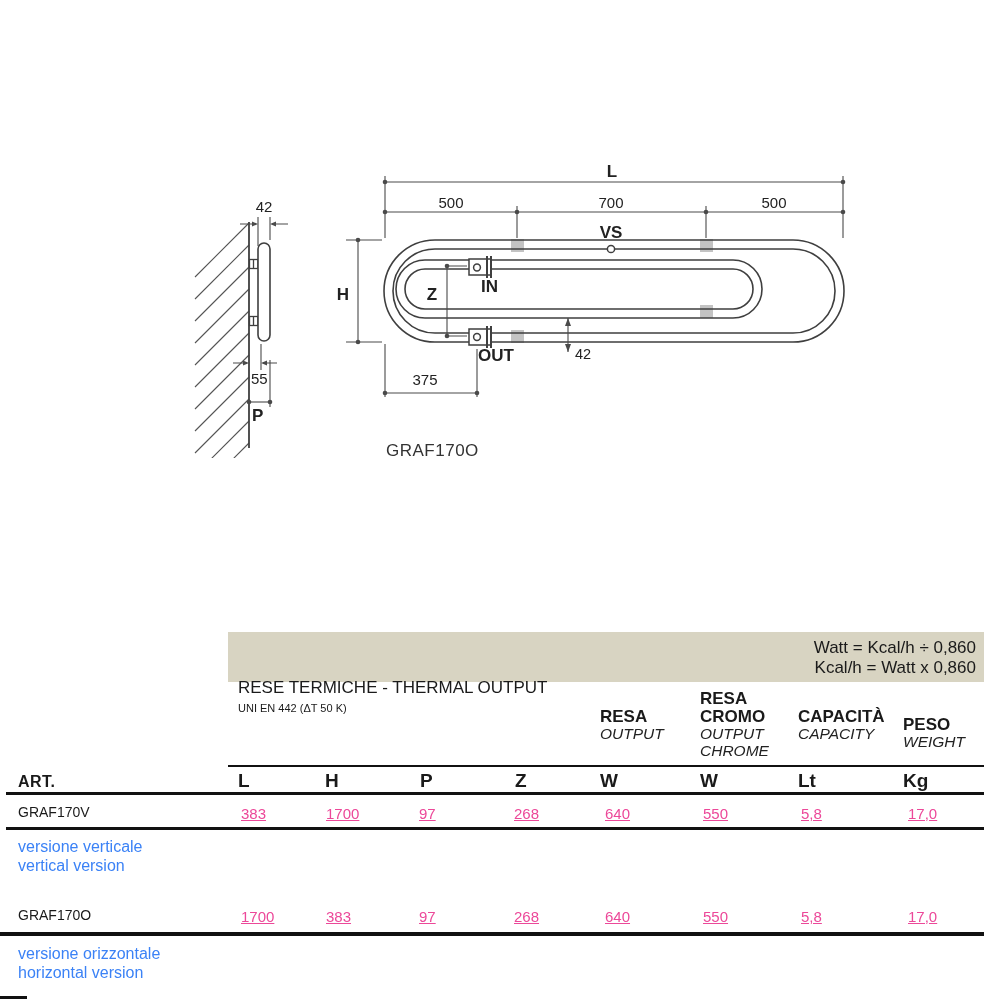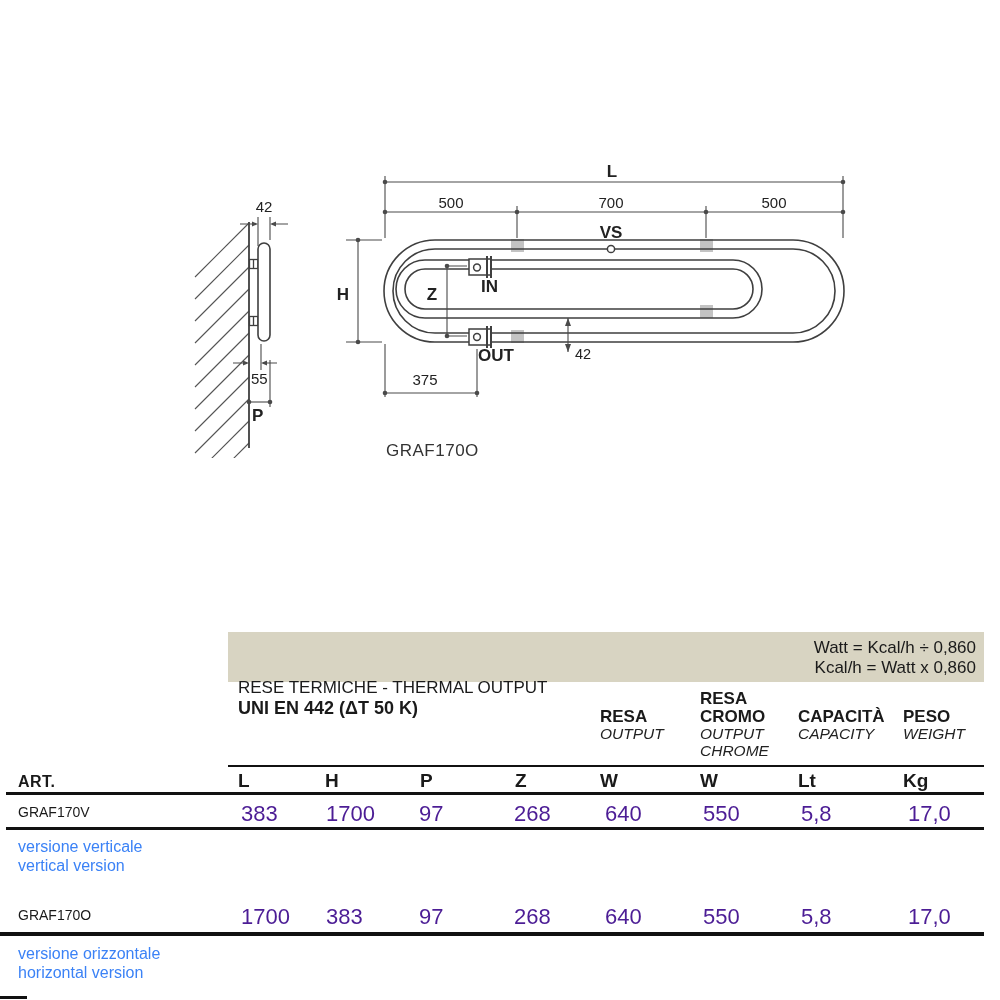--- a/index.html
+++ b/index.html
@@ -6,28 +6,28 @@
   #page{position:relative;width:1000px;height:1000px;background:#ffffff;overflow:hidden;
         font-family:"Liberation Sans",sans-serif;color:#1a1a1a;}
   svg text{font-family:"Liberation Sans",sans-serif;fill:#222;}
   .num{font-size:15px;}
   .num-s{font-size:14.5px;}
   .lbl-b{font-size:17px;font-weight:bold;}
   .caption{font-size:17px;letter-spacing:.5px;fill:#333;}
   .abs{position:absolute;}
   .band{background:#d8d4c2;}
   .band-title{font-size:17px;line-height:20px;}
-  .band-sub{font-size:18px;font-weight:bold;line-height:20px;}
+  .band-sub{font-size:11px;font-weight:normal;line-height:20px;}
   .band-formula{font-size:17px;line-height:20px;text-align:right;}
   .grp-b{display:block;font-size:17px;font-weight:bold;line-height:18px;}
   .grp-i{display:block;font-size:15.5px;font-style:italic;line-height:16.5px;color:#222;}
   .unit{font-size:19px;font-weight:bold;line-height:20px;}
   .artlbl{font-size:16px;font-weight:bold;letter-spacing:.5px;line-height:18px;}
   .artname{font-size:14px;font-weight:normal;line-height:21px;}
-  .val{font-size:22px;line-height:21px;color:#4c1d95;}
+  .val{font-size:15px;line-height:21px;color:#ec4899;text-decoration:underline;}
   .note{font-size:16px;line-height:19px;color:#3b82f6;}
   .rule{background:#111;}
 </style>
 </head>
 <body>
 
 <div id="page">
 
   <svg class="abs" style="left:0;top:0" width="1000" height="470" viewBox="0 0 1000 470">
     <defs>
@@ -168,21 +168,21 @@
   </div>
   <div class="abs" style="left:700px;top:690px;width:82px;">
     <span class="grp-b">RESA CROMO</span>
     <span class="grp-i">OUTPUT CHROME</span>
   </div>
   <div class="abs" style="left:798px;top:690px;width:100px;">
     <span class="grp-b" style="margin-top:18px">CAPACITÀ</span>
     <span class="grp-i">CAPACITY</span>
   </div>
   <div class="abs" style="left:903px;top:690px;width:80px;">
-    <span class="grp-b" style="margin-top:18px">PESO</span>
+    <span class="grp-b" style="margin-top:26px">PESO</span>
     <span class="grp-i">WEIGHT</span>
   </div>
 
   <div class="abs rule" style="left:228px;top:765px;width:756px;height:1.5px;"></div>
 
   <div class="abs artlbl" style="left:18px;top:773px;">ART.</div>
   <div class="abs unit" style="left:238px;top:771px;">L</div>
   <div class="abs unit" style="left:325px;top:771px;">H</div>
   <div class="abs unit" style="left:420px;top:771px;">P</div>
   <div class="abs unit" style="left:515px;top:771px;">Z</div>

